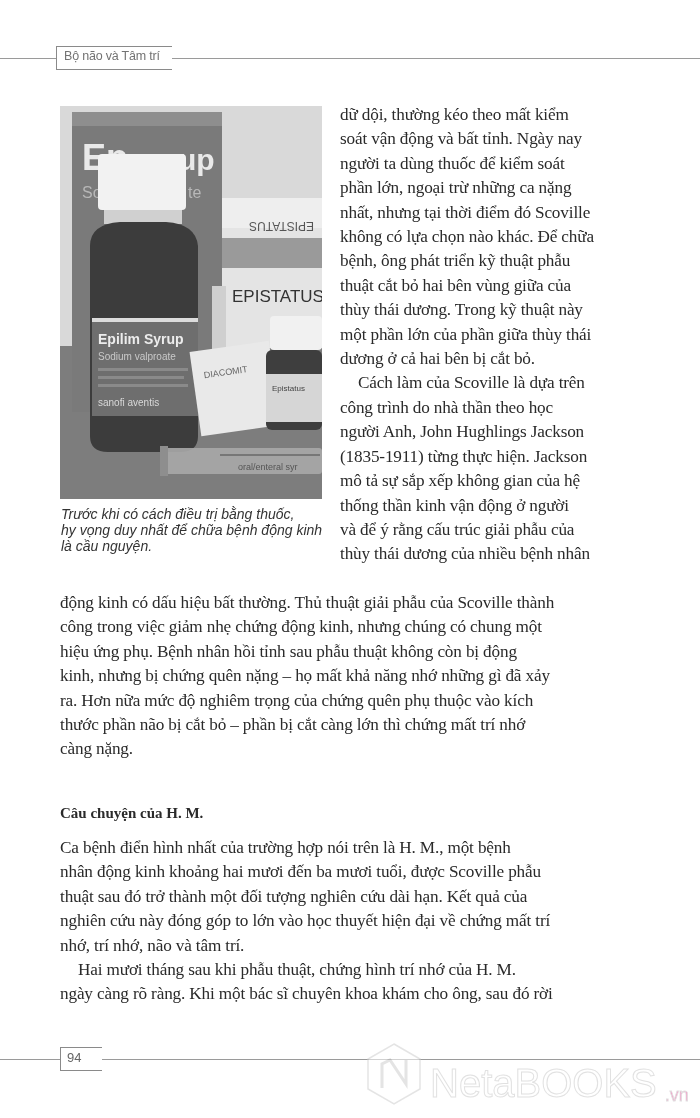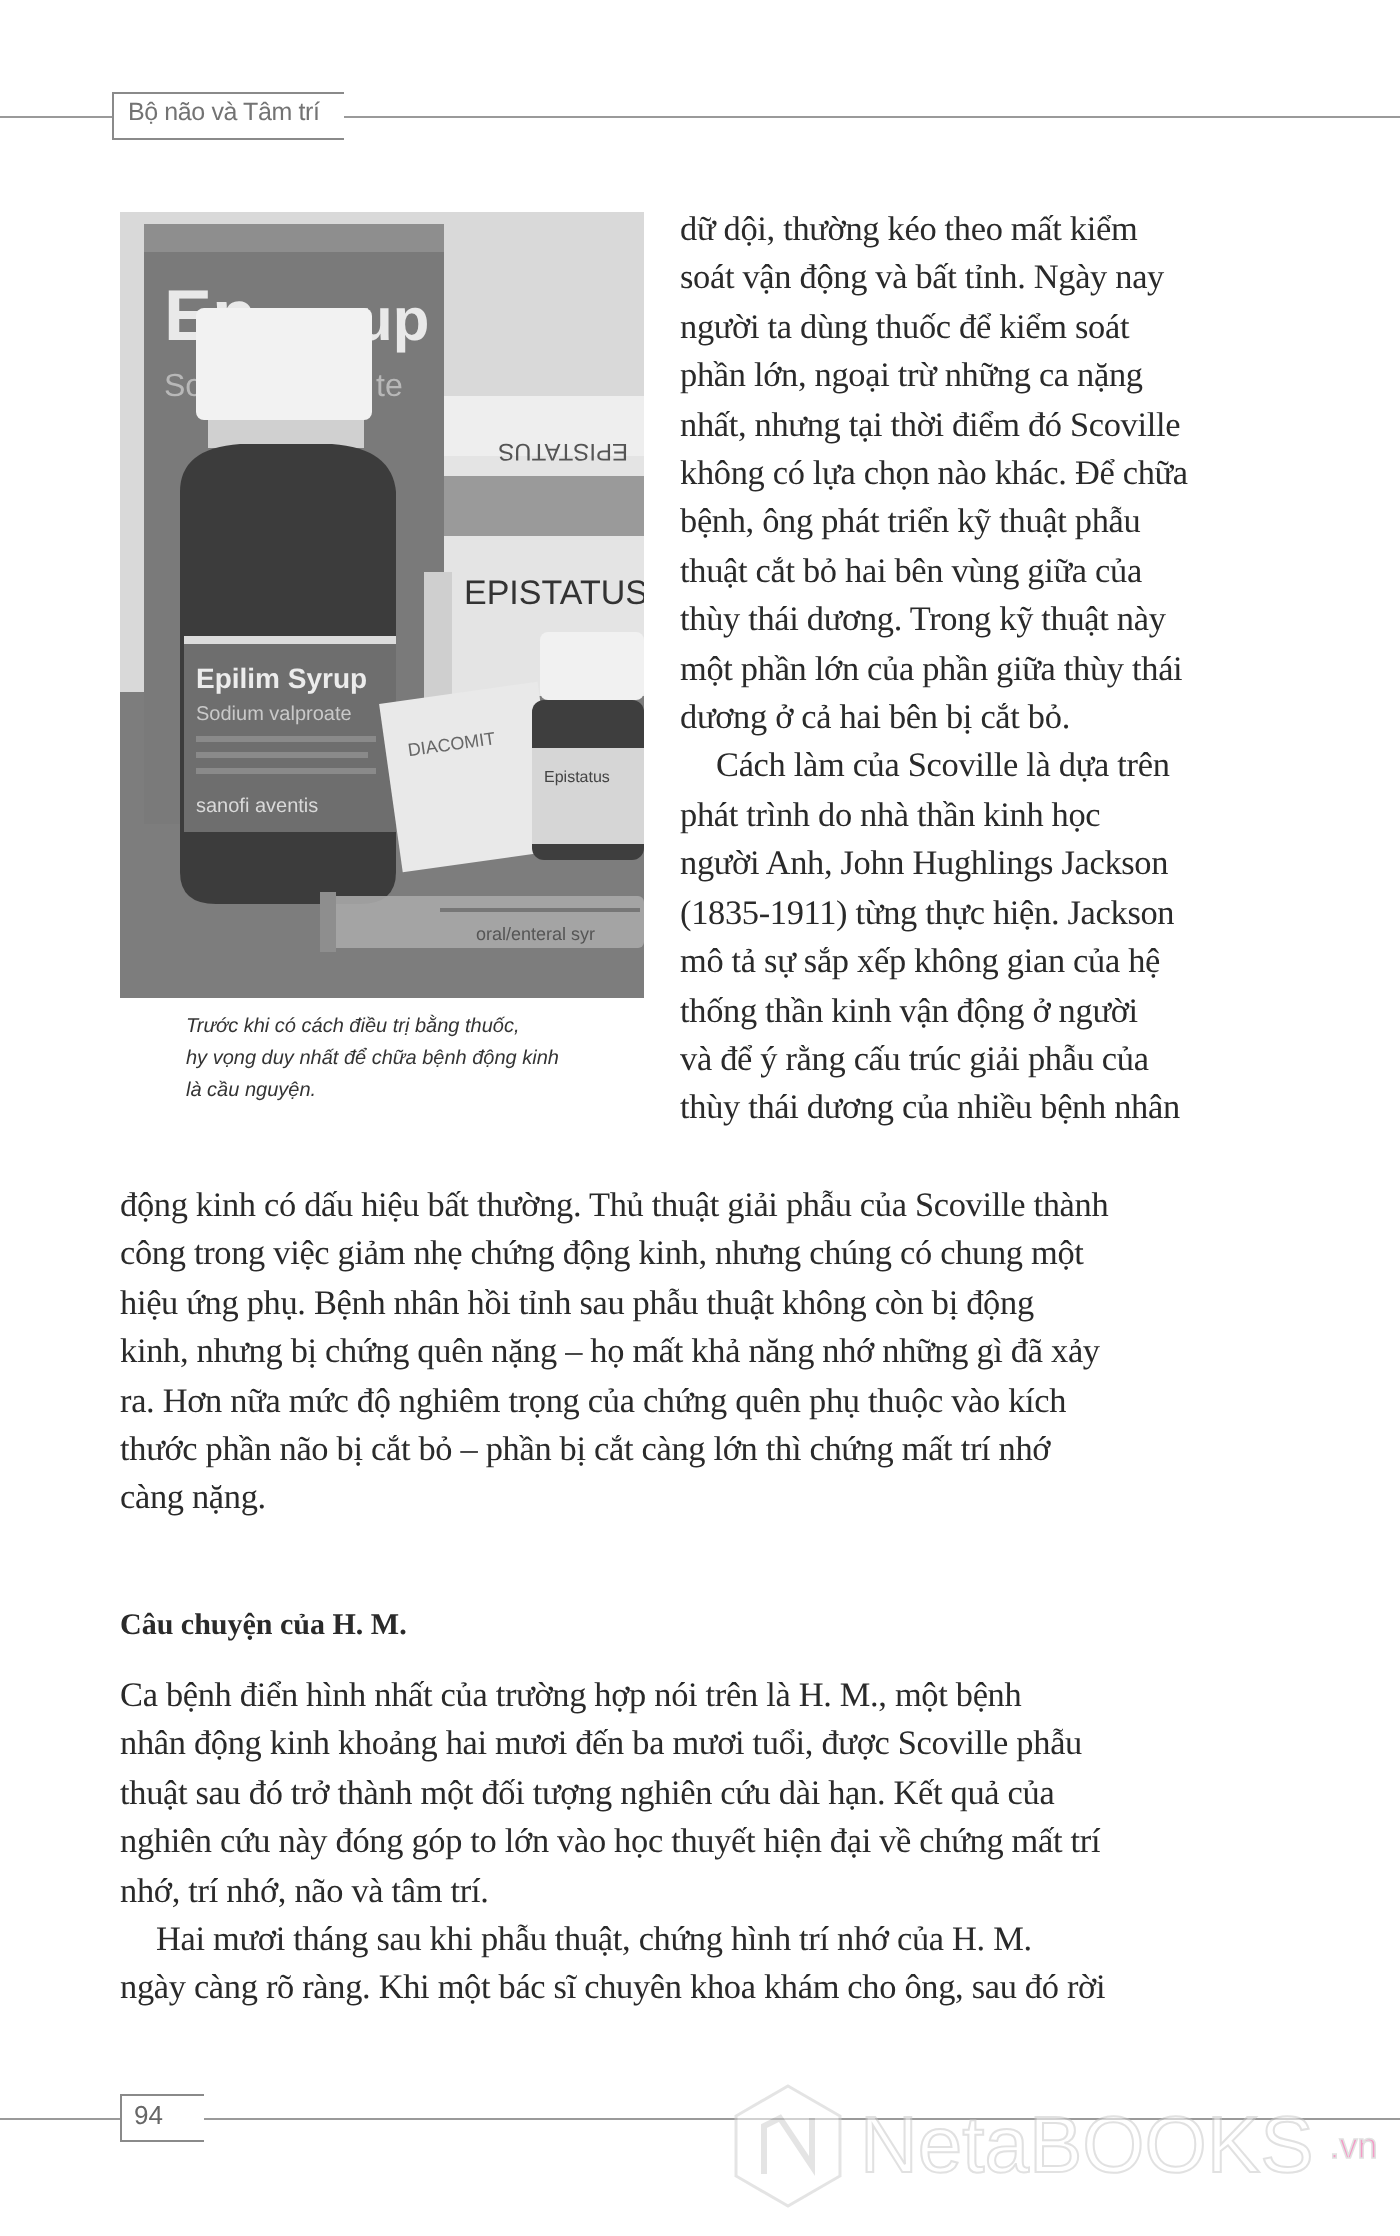--- a/index.html
+++ b/index.html
@@ -23,21 +23,21 @@
     }
     
     .photo {
       position: absolute; left: 60px; top: 106px; width: 262px; height: 393px;
       background: #8e8e8e; overflow: hidden;
     }
     
     .caption {
       position: absolute; left: 61px; top: 506px; width: 262px;
       font-family: "Liberation Sans", "DejaVu Sans", sans-serif; font-style: italic;
-      font-size: 10px; line-height: 16px; color: #333; margin-left: 32px;
+      font-size: 14px; line-height: 16px; color: #333;
     }
     .caption div { white-space: nowrap; }
     
     .col-right { position: absolute; left: 340px; top: 103px; width: 340px; }
     .full { position: absolute; left: 60px; width: 600px; }
     .line { font-size: 17.2px; line-height: 24.4px; white-space: nowrap; letter-spacing: -0.15px; }
     .indent { padding-left: 18px; }
     .heading { position: absolute; left: 60px; top: 805px; font-size: 15px; font-weight: bold; }
     
     .ftr-line { position: absolute; top: 1059px; height: 1px; background: #9a9a9a; }
@@ -46,21 +46,21 @@
     .ftr-box {
       position: absolute; left: 60px; top: 1047px; width: 42px; height: 24px;
       border-left: 1px solid #8a8a8a; border-top: 1px solid #8a8a8a; border-bottom: 1px solid #8a8a8a;
       box-sizing: border-box;
     }
     .page-num {
       position: absolute; left: 67px; top: 1050px; font-size: 13px; font-weight: normal; color: #666;
       font-family: "Liberation Sans", "DejaVu Sans", sans-serif;
     }
     .watermark {
-      position: absolute; left: 366px; top: 1040px; height: 66px; display: flex; align-items: center; gap: 8px;
+      position: absolute; left: 366px; top: 1040px; height: 66px; display: flex; align-items: flex-end; gap: 8px;
       opacity: 0.55;
     }
     .wm-text {
       font-family: "Liberation Sans", "DejaVu Sans", sans-serif; font-size: 40px; color: #fff;
       -webkit-text-stroke: 1px #c9c9c9; letter-spacing: 0px;
     }
     .wm-suffix { font-size: 18px; -webkit-text-stroke: 0.8px #c9c9c9; color:#ec4899; }
   </style>
 </head>
 <body>
@@ -131,21 +131,21 @@
   <div class="line">người ta dùng thuốc để kiểm soát</div>
   <div class="line">phần lớn, ngoại trừ những ca nặng</div>
   <div class="line">nhất, nhưng tại thời điểm đó Scoville</div>
   <div class="line">không có lựa chọn nào khác. Để chữa</div>
   <div class="line">bệnh, ông phát triển kỹ thuật phẫu</div>
   <div class="line">thuật cắt bỏ hai bên vùng giữa của</div>
   <div class="line">thùy thái dương. Trong kỹ thuật này</div>
   <div class="line">một phần lớn của phần giữa thùy thái</div>
   <div class="line">dương ở cả hai bên bị cắt bỏ.</div>
   <div class="line indent">Cách làm của Scoville là dựa trên</div>
-  <div class="line">phát trình do nhà thần kinh học</div>
+  <div class="line">công trình do nhà thần theo học</div>
   <div class="line">người Anh, John Hughlings Jackson</div>
   <div class="line">(1835-1911) từng thực hiện. Jackson</div>
   <div class="line">mô tả sự sắp xếp không gian của hệ</div>
   <div class="line">thống thần kinh vận động ở người</div>
   <div class="line">và để ý rằng cấu trúc giải phẫu của</div>
   <div class="line">thùy thái dương của nhiều bệnh nhân</div>
 </div>
 
 <div class="full" style="top:591px;">
   <div class="line">động kinh có dấu hiệu bất thường. Thủ thuật giải phẫu của Scoville thành</div>

